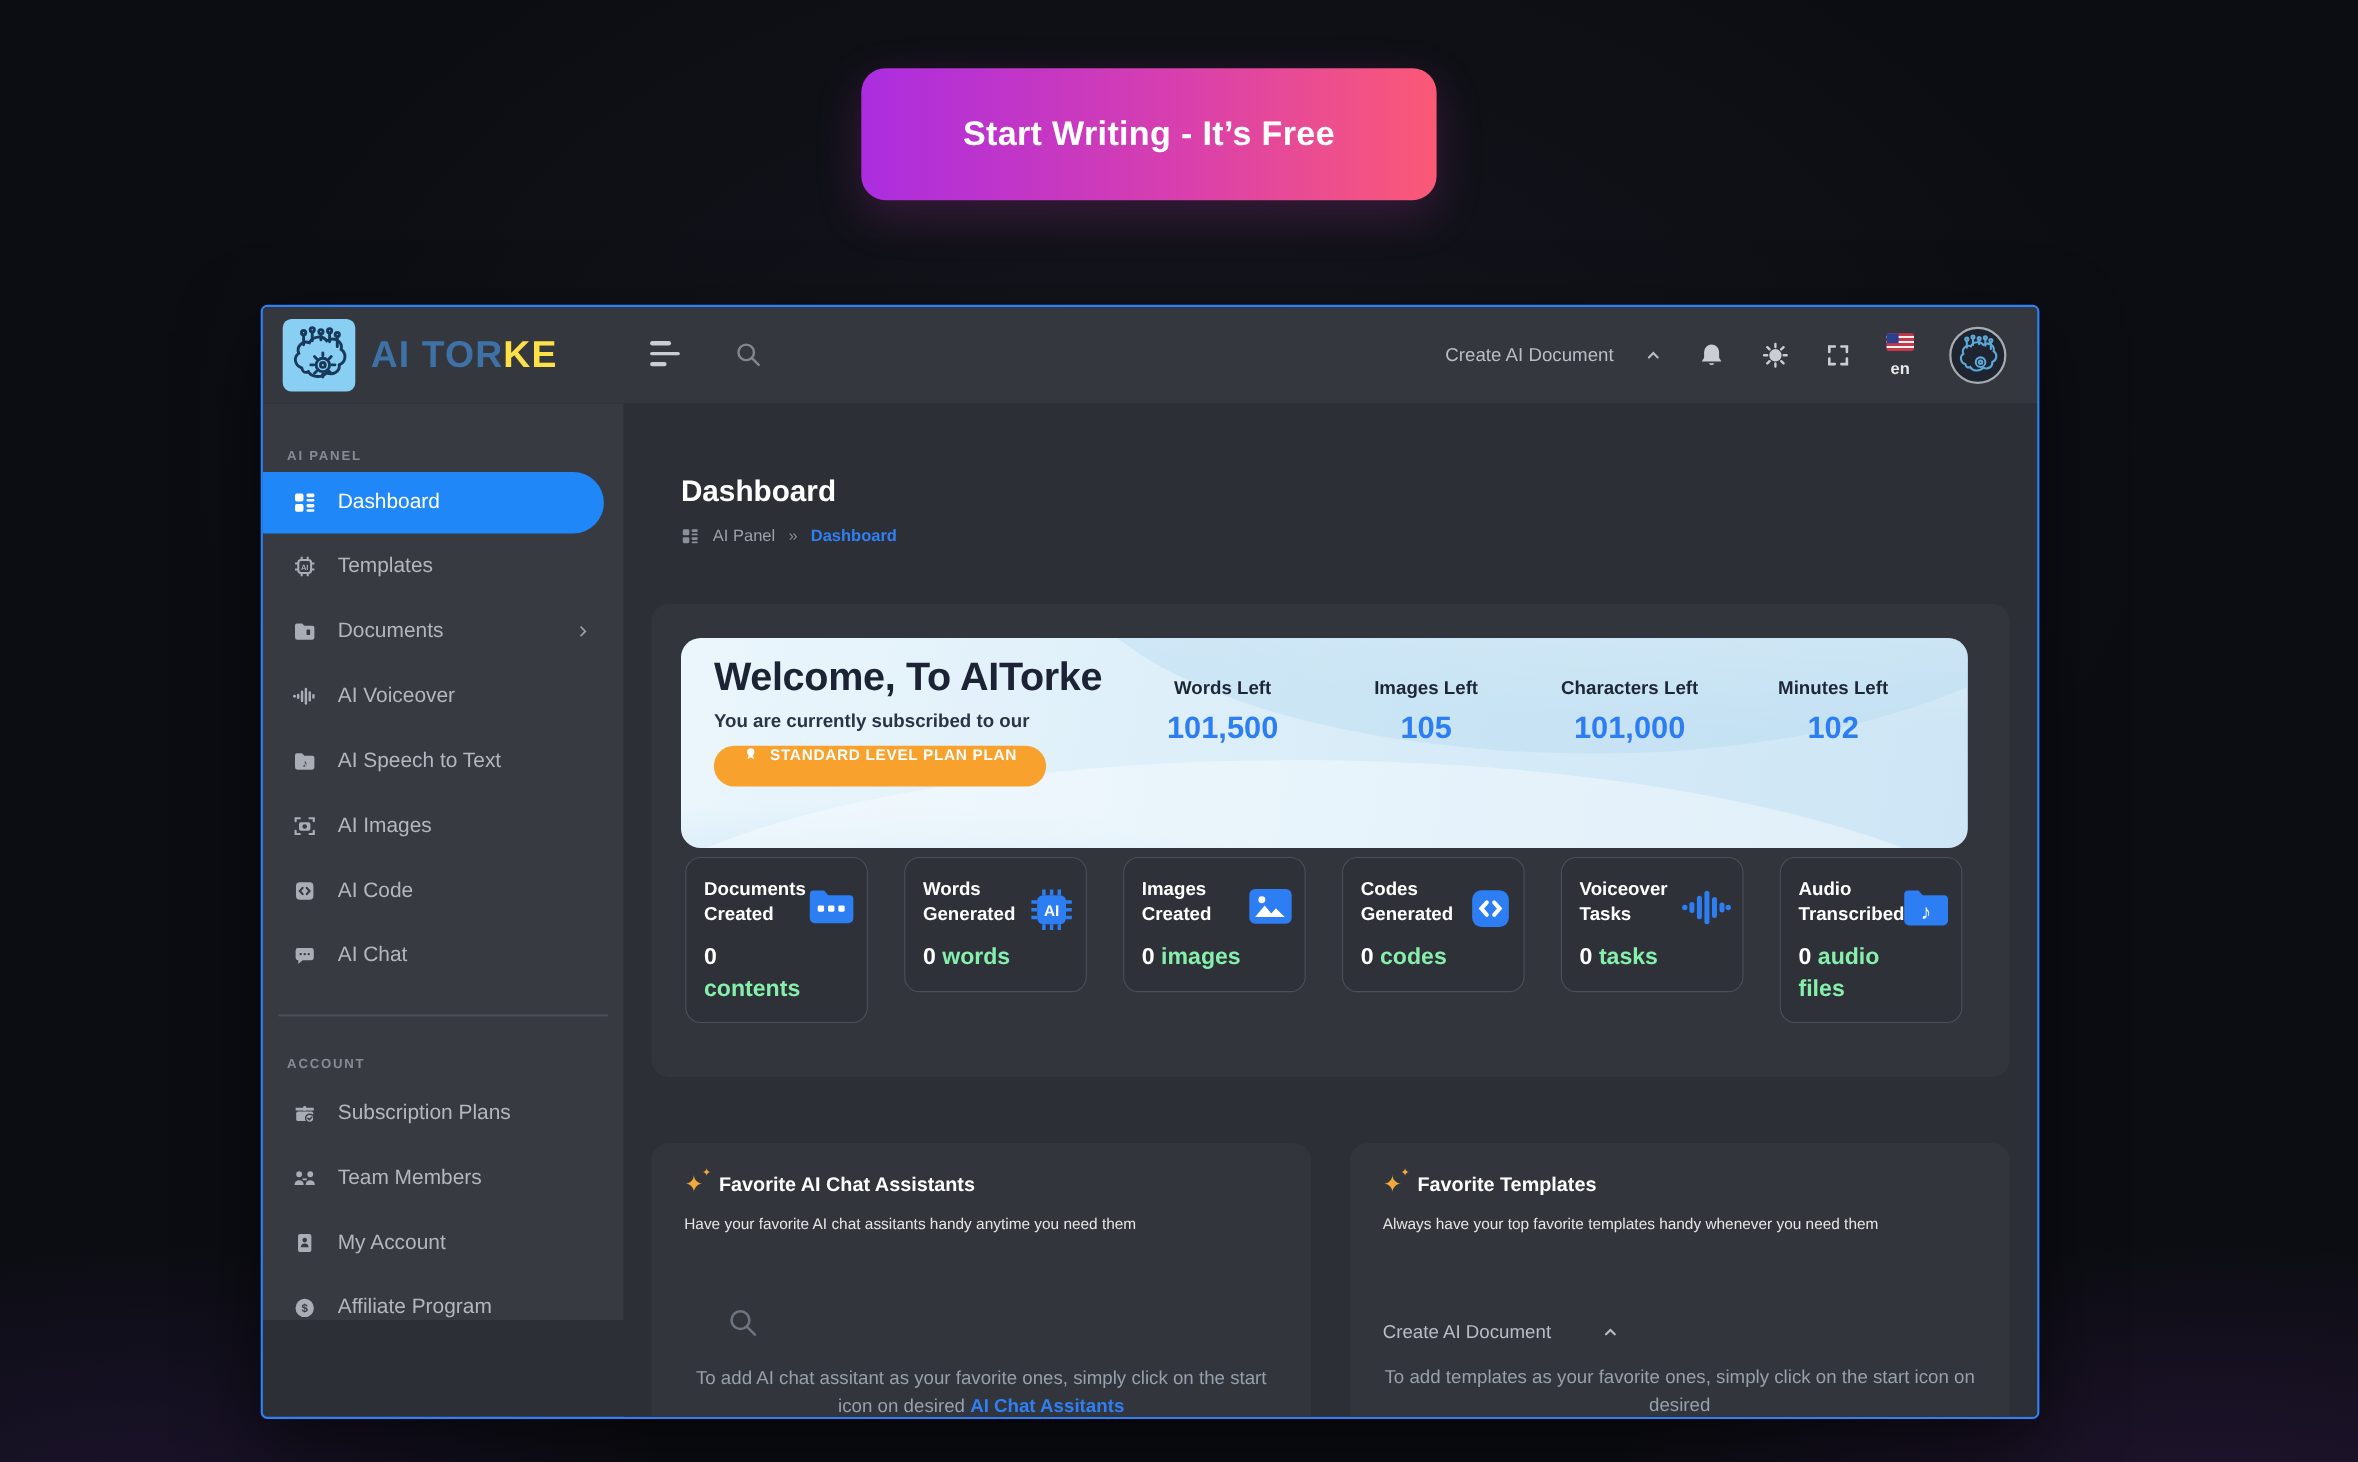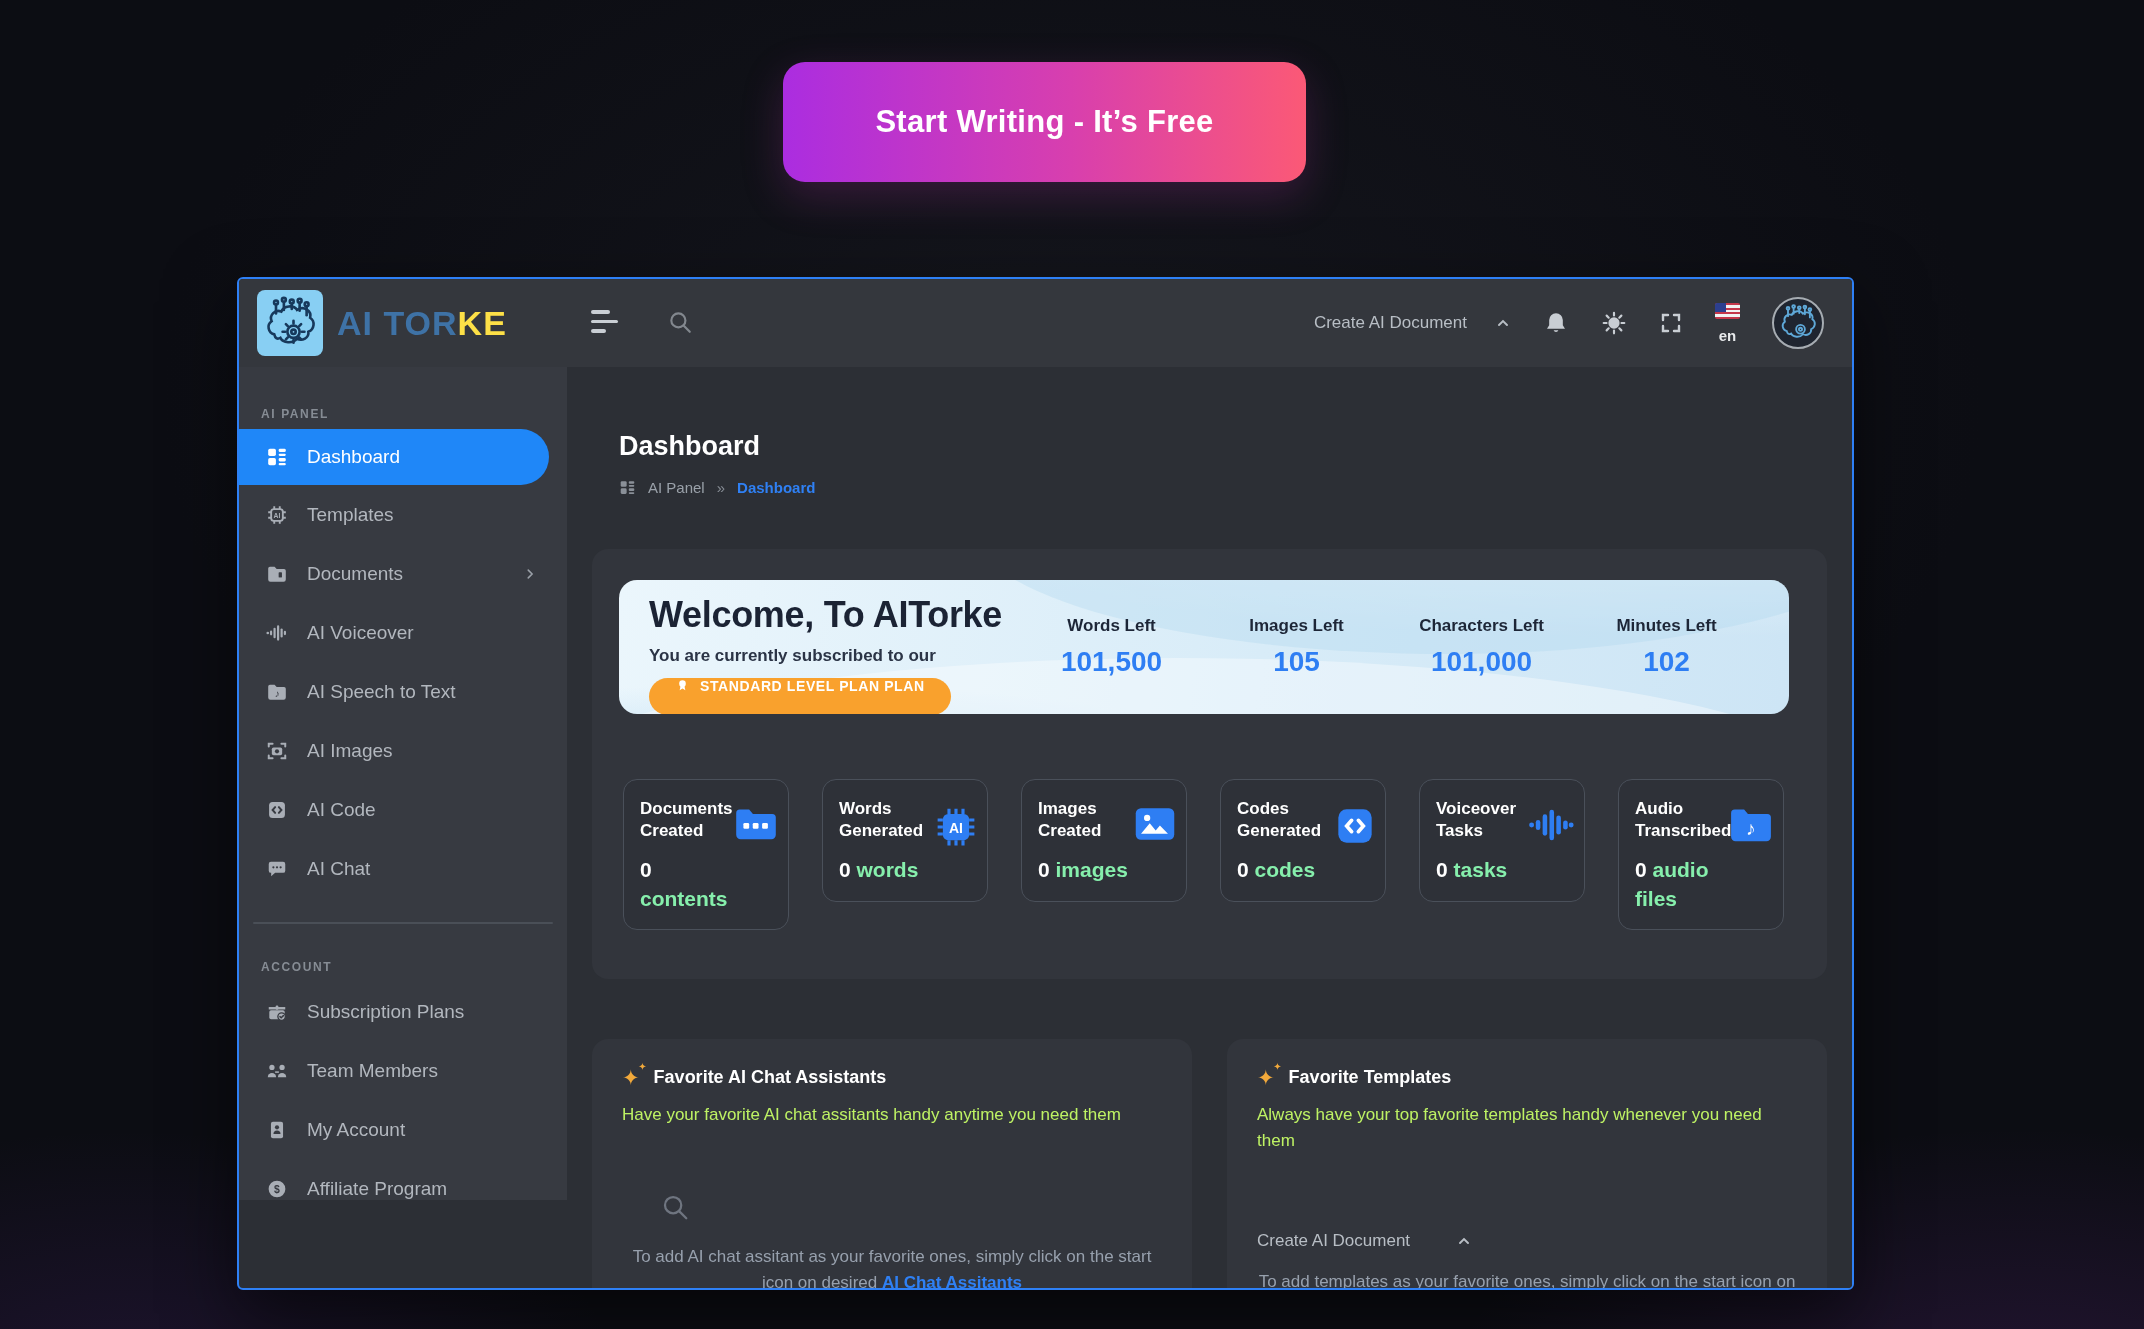--- a/index.html
+++ b/index.html
@@ -63,21 +63,21 @@
   .main{position:absolute;left:328px;top:88px;right:0;bottom:0;background:#2c2f35;}
   .page-title{position:absolute;left:52px;top:64px;color:#fff;font-size:27px;font-weight:800;}
   .crumbs{position:absolute;left:52px;top:112px;display:flex;align-items:center;gap:12px;font-size:15px;}
   .crumbs .cic{color:#8a9098;display:flex;}
   .crumb-root{color:#9aa1a9;cursor:pointer;}
   .crumb-sep{color:#868c94;}
   .crumb-cur{color:#2f80f4;font-weight:600;cursor:pointer;}
 
   .panel{position:absolute;left:25px;top:182px;width:1235px;height:430px;background:#32353c;border-radius:16px;}
 
-  .banner{position:absolute;left:27px;top:31px;width:1170px;height:134px;border-radius:18px;overflow:hidden;
+  .banner{position:absolute;left:27px;top:31px;width:1170px;height:191px;border-radius:18px;overflow:hidden;
     background:
       radial-gradient(120% 170% at 88% -50%, rgba(255,255,255,.65), transparent 55%),
       radial-gradient(80% 120% at 12% 150%, rgba(183,219,242,.85), transparent 60%),
       linear-gradient(100deg,#ebf6fc 0%,#d8ecf8 55%,#cde5f5 100%);}
   .banner::after{content:"";position:absolute;left:-8%;right:-8%;top:58%;height:130%;
     border-radius:48% 52% 0 0 / 75% 85% 0 0;background:rgba(255,255,255,.38);}
   .banner::before{content:"";position:absolute;left:30%;right:-12%;top:-65%;height:120%;
     border-radius:0 0 50% 50% / 0 0 90% 80%;background:rgba(176,214,238,.35);}
   .banner-left{position:absolute;left:30px;top:14px;z-index:2;}
   .w-title{color:#1b2334;font-size:36px;font-weight:800;letter-spacing:-.3px;}
@@ -96,21 +96,21 @@
   .tile .t-ico{position:absolute;right:10px;top:26px;color:#2e7ef3;}
   .tile .t-val{margin-top:14px;width:92px;font-size:21px;font-weight:800;line-height:1.35;}
   .tile .v{color:#fff;} .tile .u{color:#86efac;}
 
   .fav{position:absolute;top:672px;width:600px;height:330px;background:#32353c;border-radius:16px;padding:28px 30px;}
   .fav.left{left:25px;} .fav.right{left:660px;}
   .fav-head{display:flex;align-items:center;gap:14px;}
   .star{color:#f2a93b;font-size:21px;line-height:1;position:relative;}
   .star em{position:absolute;font-style:normal;font-size:10px;top:-5px;right:-7px;}
   .fav-title{color:#fff;font-size:18px;font-weight:800;}
-  .fav-desc{margin-top:14px;color:#bef264;font-size:17px;line-height:1.5;max-width:530px;}
+  .fav-desc{margin-top:14px;color:#e5e5e5;font-size:14px;line-height:1.5;max-width:530px;}
   .fav-search{margin:64px 0 0 38px;color:#6f7580;}
   .fav-hint{margin-top:18px;text-align:center;color:#97a0ad;font-size:17px;line-height:1.55;}
   .fav-hint .lk{color:#2f80f4;font-weight:800;cursor:pointer;}
   .fav-action{margin-top:78px;display:flex;align-items:center;gap:46px;color:#b8bec5;font-size:17px;cursor:pointer;}
   .chev-up{display:flex;color:inherit;}
 </style>
 </head>
 <body>
 
 <div class="stage">

